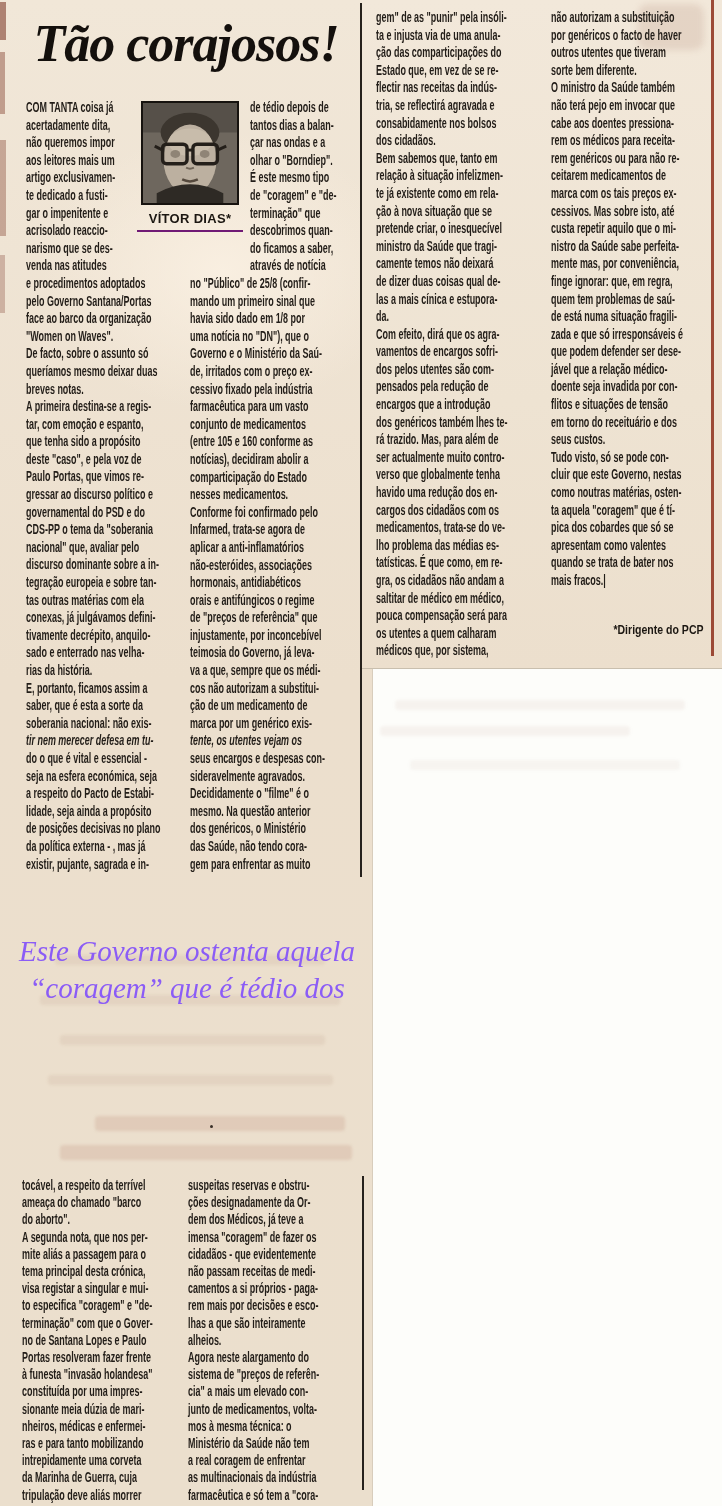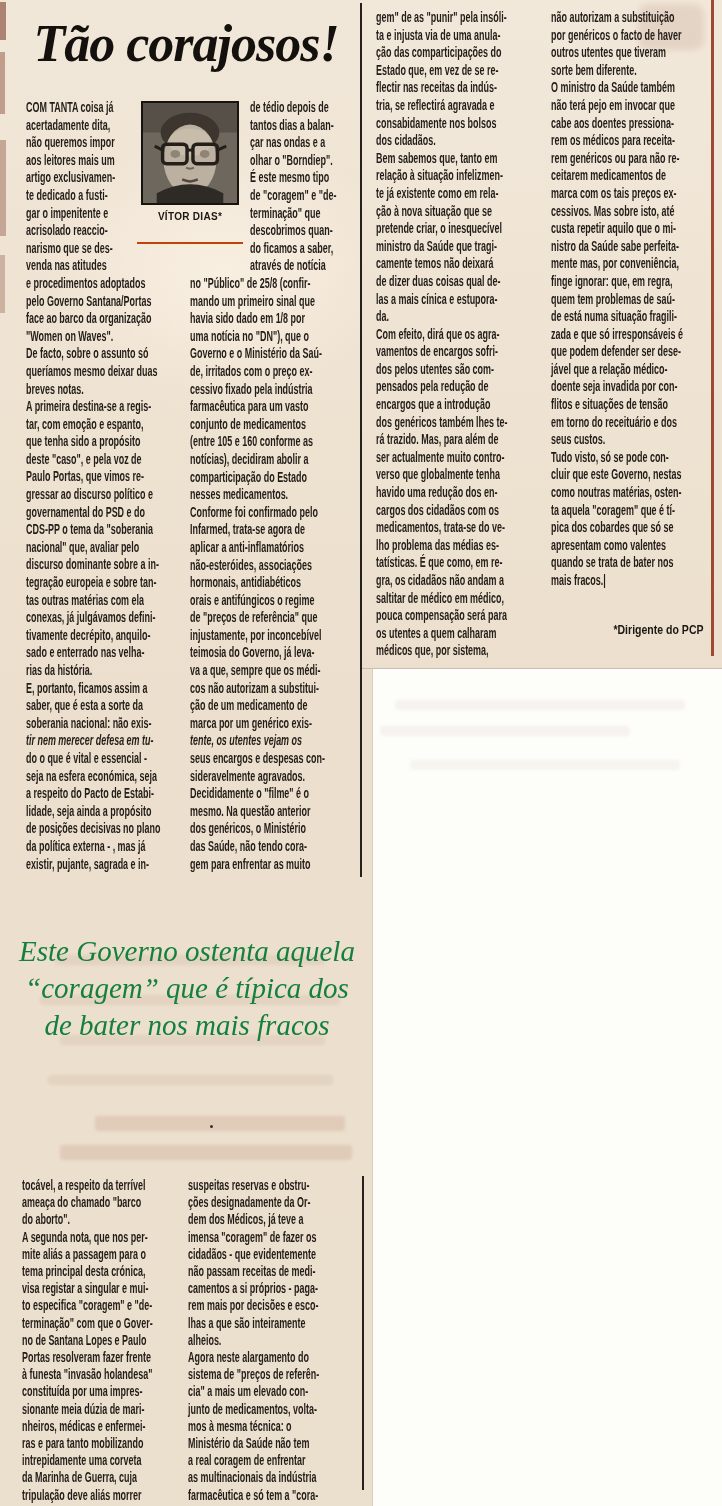--- a/index.html
+++ b/index.html
@@ -25,31 +25,31 @@
        transform:scaleX(0.64);transform-origin:0 0;}
   .col-bottom{line-height:17.2px;}
   [data-name="column-1"] div:nth-child(37){font-style:italic;}
   [data-name="column-2-rest"] div:nth-child(27){font-style:italic;}
 
   
   .photo{position:absolute;left:141px;top:101px;width:98px;height:104px;
      border:2px solid #17130f;box-sizing:border-box;background:#8a8178;}
   .photo svg{display:block;width:100%;height:100%;}
   .caption{position:absolute;left:137px;top:211px;width:106px;text-align:center;
-     font-weight:700;font-size:10px;letter-spacing:.3px;color:#1c1712;
-     padding-bottom:20px;border-bottom:2px solid #c2410c;}
+     font-weight:700;font-size:13px;letter-spacing:.3px;color:#1c1712;
+     padding-bottom:4px;border-bottom:2px solid #701a75;}
 
   
   .signature{position:absolute;right:18px;top:622px;font-weight:700;
      font-size:13.5px;color:#1c1712;transform:scaleX(0.78);transform-origin:100% 0;}
 
   
   .pullquote{position:absolute;left:10px;top:933px;width:354px;text-align:center;
      font-family:"Liberation Serif",serif;font-style:italic;font-weight:400;
-     font-size:29px;line-height:37px;color:#15803d;}
+     font-size:29px;line-height:37px;color:#8b5cf6;}
 
   
   .vrule{position:absolute;width:2px;background:#26211c;}
   .vrule-top{left:360px;top:3px;height:874px;}
   .vrule-bottom{left:362px;top:1176px;height:314px;}
   .redrule{position:absolute;left:711px;top:0;width:3px;height:656px;background:#9c4a36;}
 
   
   .edge{position:absolute;left:0;background:#77301f;}
   .e1{top:2px;width:6px;height:38px;opacity:.55;}
@@ -287,22 +287,21 @@
       <div data-name="text-line">pica dos cobardes que só se</div>
       <div data-name="text-line">apresentam como valentes</div>
       <div data-name="text-line">quando se trata de bater nos</div>
       <div data-name="text-line">mais fracos.|</div>
     </div>
 
   <div class="signature" data-name="author-signature">*Dirigente do PCP</div>
 
   <div class="pullquote" data-name="pull-quote">
       <div data-name="text-line">Este Governo ostenta aquela</div>
-      <div data-name="text-line">“coragem” que é típica dos</div>
-      <div data-name="text-line">de bater nos mais fracos</div>
+      <div data-name="text-line">“coragem” que é tédio dos</div>
     </div>
 
   <div class="col col-bottom" style="left:22px;top:1177px;" data-name="column-bottom-left">
       <div data-name="text-line">tocável, a respeito da terrível</div>
       <div data-name="text-line">ameaça do chamado "barco</div>
       <div data-name="text-line">do aborto".</div>
       <div data-name="text-line">A segunda nota, que nos per-</div>
       <div data-name="text-line">mite aliás a passagem para o</div>
       <div data-name="text-line">tema principal desta crónica,</div>
       <div data-name="text-line">visa registar a singular e mui-</div>

